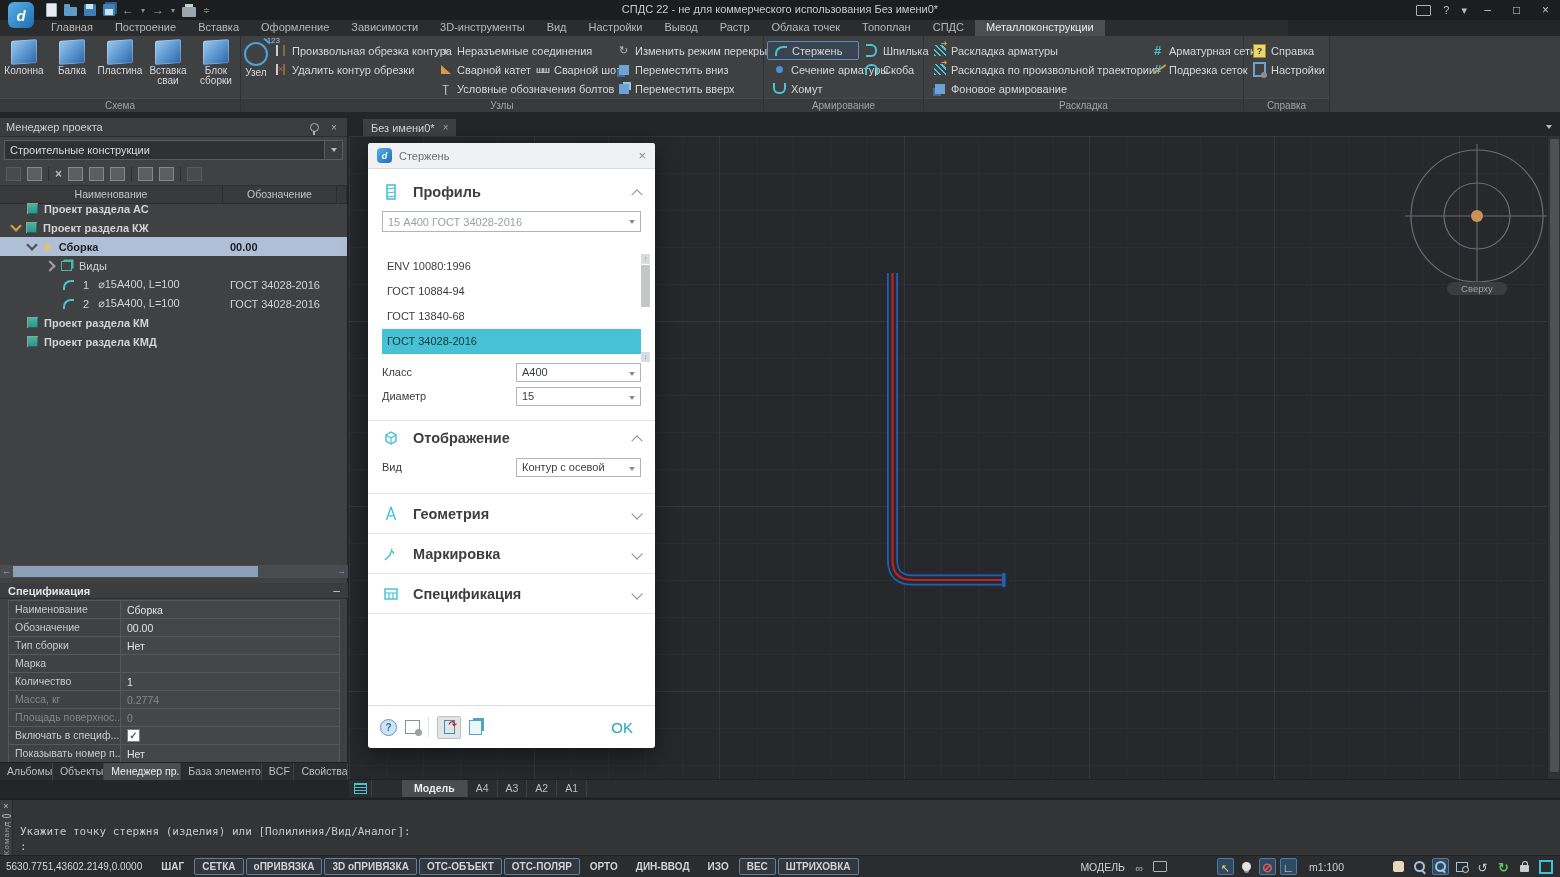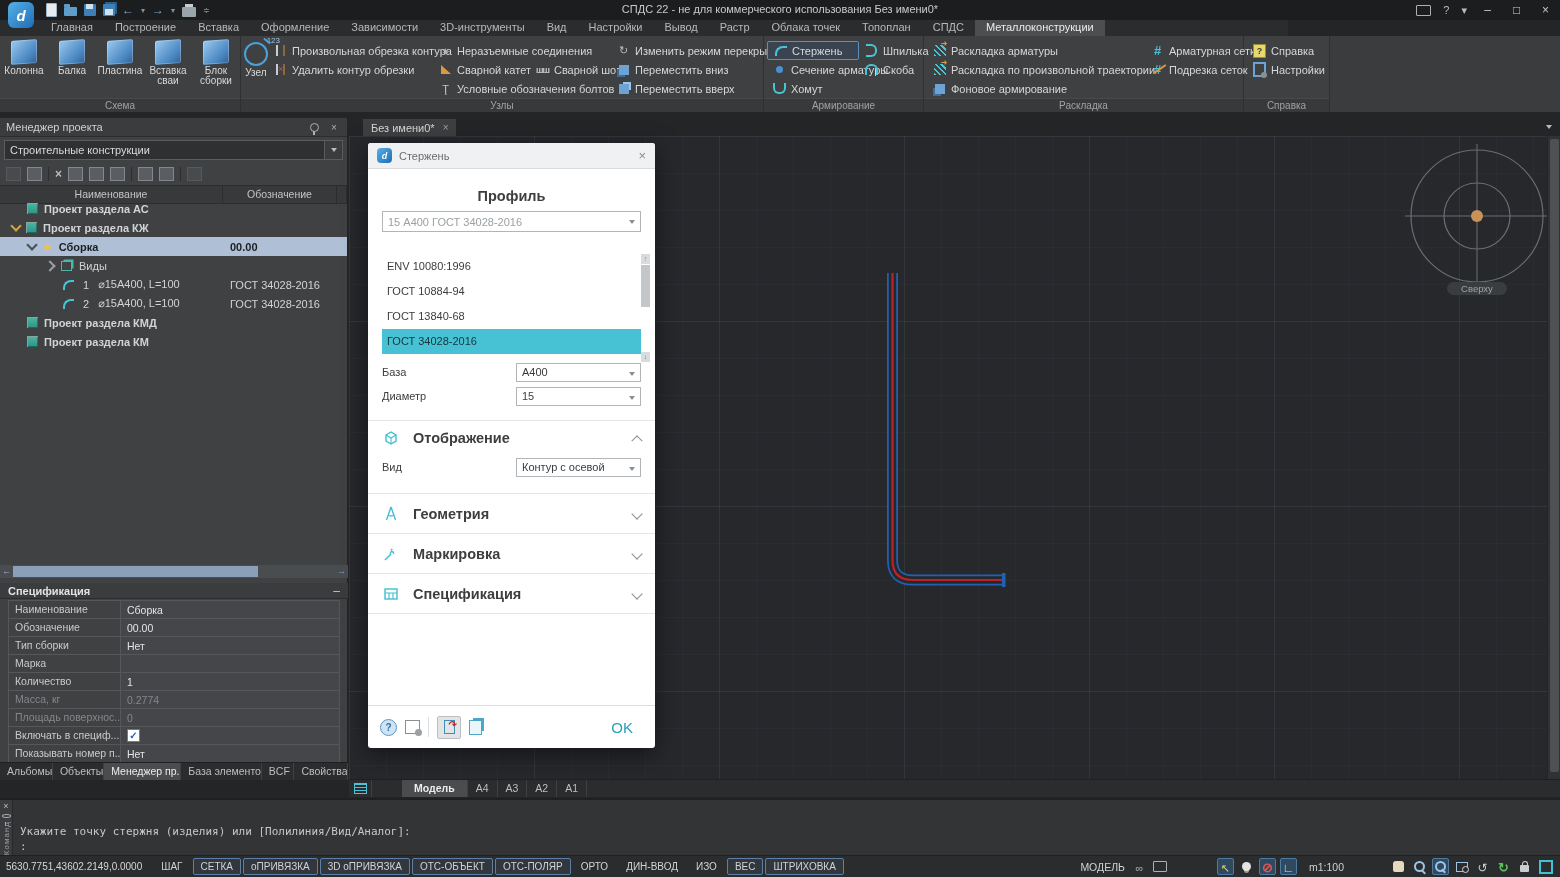--- a/index.html
+++ b/index.html
@@ -194,21 +194,21 @@
   #cmd{position:absolute;left:0;top:798px;width:1560px;height:57px;background:#323436;border-top:2px solid #1e2022;box-sizing:border-box;}
   #cmd-side{position:absolute;left:0;top:0;width:13px;height:100%;background:#3a3c3e;border-right:1px solid #28292b;display:flex;flex-direction:column;align-items:center;padding-top:2px;box-sizing:border-box;gap:3px;}
   #cmd-side .x{color:#b9bcbe;font-size:9px;line-height:9px;}
   #cmd-side .vlabel{writing-mode:vertical-rl;transform:rotate(180deg);font-size:8px;color:#9aa0a5;letter-spacing:1px;}
   .cmd-lines{position:absolute;left:20px;top:1px;font-family:"DejaVu Sans Mono",monospace;font-size:11px;line-height:12.5px;color:#c6c7c9;white-space:pre;}
   .cmd-prompt{position:absolute;left:20px;bottom:2px;font-family:"DejaVu Sans Mono",monospace;font-size:11px;color:#c6c7c9;}
 
   
   #statusbar{position:absolute;left:0;top:855px;width:1560px;height:22px;background:#2a2c2e;border-top:1px solid #1e2022;display:flex;align-items:center;box-sizing:border-box;}
   .sb-coords{font-size:10px;color:#d6d7d8;padding:0 10px 0 6px;white-space:nowrap;}
-  .sb-toggle{padding:2px 7px;margin:8px 1px;font-size:10px;color:#d2d3d4;white-space:nowrap;border:1px solid transparent;}
+  .sb-toggle{padding:2px 7px;margin:8px 1px;font-size:10px;color:#d2d3d4;white-space:nowrap;border:1px solid transparent;font-weight:bold;}
   .sb-toggle.active{border:1px solid #5b7fa6;background:#31373d;border-radius:2px;}
   .sb-right{margin-left:auto;display:flex;align-items:center;gap:4px;padding-right:6px;}
   .sb-mode{font-size:10.5px;color:#d2d3d4;margin-right:2px;}
   .ico{width:17px;height:17px;display:flex;align-items:center;justify-content:center;position:relative;flex:none;}
   .ico.active{background:#2f4a60;border:1px solid #4d7aa2;border-radius:2px;box-sizing:border-box;}
   .i-link::before{content:"∞";color:#aab0b5;font-size:11px;}
   .i-mon{width:12px;height:9px;border:1.5px solid #aab0b5;border-radius:1px;}
   .i-cur::before{content:"↖";color:#e8d76a;font-size:11px;}
   .i-bulb{width:9px;height:9px;background:#e4e4e2;border-radius:50%;box-shadow:0 4px 0 -2px #9a9a98;}
   .i-nocur::before{content:"⊘";color:#e05555;font-size:13px;font-weight:bold;}
@@ -532,25 +532,25 @@
         <span class="tcode">ГОСТ 34028-2016</span>
       </div>
       <div class="trow" style="padding-left:63px;gap:9px;">
         <span class="arcico"></span>
           <span>2</span>
           <span>⌀15А400, L=100</span>
         <span class="tcode">ГОСТ 34028-2016</span>
       </div>
       <div class="trow" style="padding-left:27px;gap:6px;">
         <span class="bld"></span>
-          <span class="bold">Проект раздела КМД</span>
+          <span class="bold">Проект раздела КМ</span>
       </div>
       <div class="trow" style="padding-left:27px;gap:6px;">
         <span class="bld"></span>
-          <span class="bold">Проект раздела КМ</span>
+          <span class="bold">Проект раздела КМД</span>
       </div>
     </div>
 
     <div class="spec-scroll">
       <span class="sarr">←</span>
       <span class="sthumb"></span>
       <span class="sarr r">→</span>
     </div>
 
     <div class="spec-head">
@@ -647,21 +647,21 @@
     <span class="ltab small">А1</span>
   </div>
 
   <div id="dialog">
     <div class="dlg-title">
       <span class="dlg-ico">d</span>
       <span class="t">Стержень</span>
       <span class="x">×</span>
     </div>
 
-    <div class="dsec" style="margin-top:6px;flex-direction:column;">
+    <div class="dsec" style="margin-top:6px;">
       <svg width="18" height="18" viewBox="0 0 18 18">
           <rect x="5" y="2" width="8" height="14" fill="none" stroke="#3ec0d2" stroke-width="1.5"></rect>
           <line x1="5" y1="6" x2="13" y2="5" stroke="#3ec0d2" stroke-width="1.2"></line>
           <line x1="5" y1="10" x2="13" y2="9" stroke="#3ec0d2" stroke-width="1.2"></line>
           <line x1="5" y1="14" x2="13" y2="13" stroke="#3ec0d2" stroke-width="1.2"></line>
         </svg>
       <span class="t">Профиль</span>
       <span class="chv up"></span>
     </div>
     <div class="dcombo ghost">
@@ -673,21 +673,21 @@
       <div class="ditem">ГОСТ 10884-94</div>
       <div class="ditem">ГОСТ 13840-68</div>
       <div class="ditem selected">ГОСТ 34028-2016</div>
       <div class="dscroll">
         <div class="up">↑</div>
         <div class="tb"></div>
         <div class="dn">↓</div>
       </div>
     </div>
     <div class="dfield">
-      <span class="lbl">База</span>
+      <span class="lbl">Класс</span>
       <div class="dcombo">
           <span>А400</span>
           <span class="darr"></span>
         </div>
     </div>
     <div class="dfield">
       <span class="lbl">Диаметр</span>
       <div class="dcombo">
           <span>15</span>
           <span class="darr"></span>

